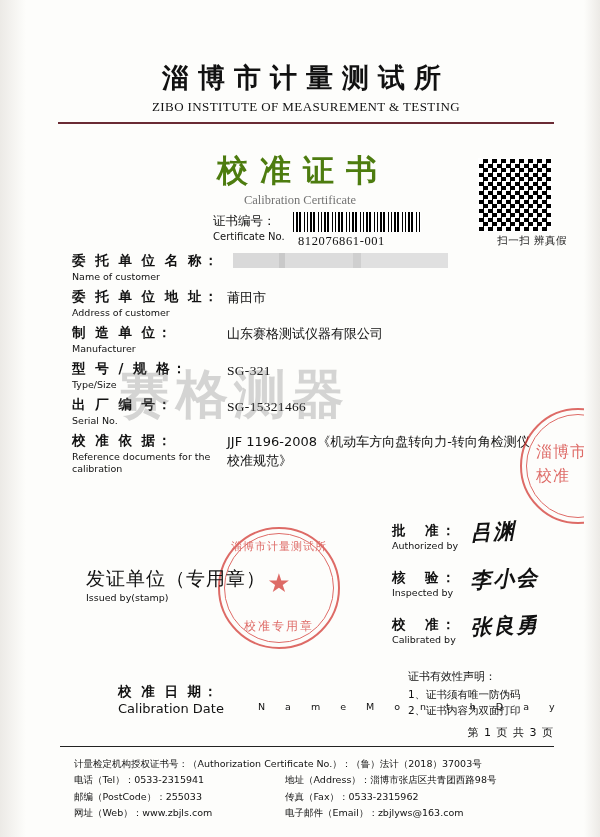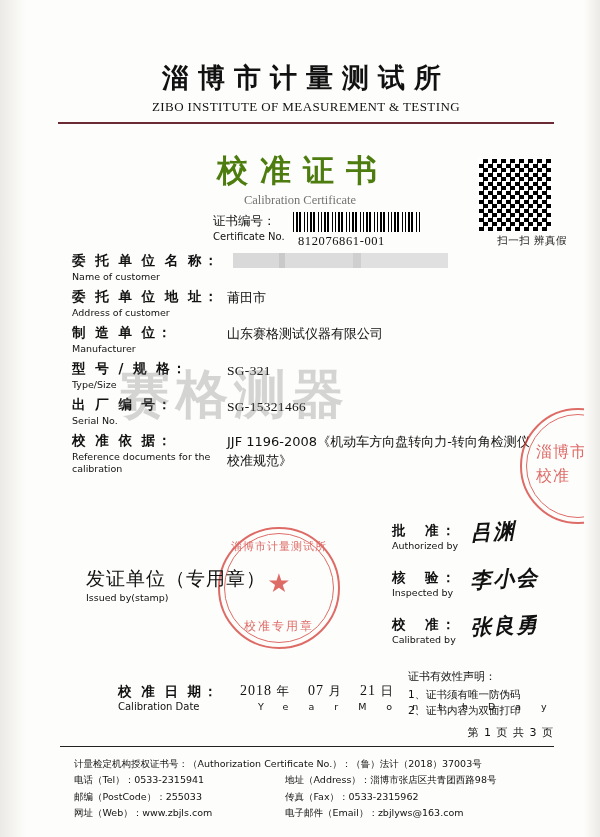--- a/index.html
+++ b/index.html
@@ -346,21 +346,21 @@
     width: 330px;
     margin-left: 46px;
   }
   .dateline .lab-cn {
     font-size: 13.5px;
     font-weight: 700;
     letter-spacing: 2.5px;
     color: #111;
   }
   .dateline .lab-en {
-    font-size: 10px;
+    font-size: 13px;
     color: #111;
   }
   .date-parts {
     position: absolute;
     left: 122px;
     top: 0px;
     font-family: "Liberation Serif", "DejaVu Serif", serif;
     font-size: 14px;
     letter-spacing: 1px;
     color: #111;
@@ -543,32 +543,22 @@
         <div class="cn">校　准：</div>
         <div class="en">Calibrated by</div>
       </div>
       <div class="sig-name">张良勇</div>
     </div>
   </div>
 
   <div class="dateline">
     <div class="lab-cn">校 准 日 期：</div>
     <div class="lab-en">Calibration Date</div>
-    <div class="date-parts">
-      <span>2018</span>
-      <span class="unit">年</span>
-      &nbsp;&nbsp;
-      <span>07</span>
-      <span class="unit">月</span>
-      &nbsp;&nbsp;
-      <span>21</span>
-      <span class="unit">日</span>
-    </div>
     <div class="date-en">
-      <span>Year</span><span>Month</span><span>Day</span>
+      <span>Name</span><span>Month</span><span>Day</span>
     </div>
   </div>
 
   <div class="notes">
     <div class="head">证书有效性声明：</div>
     <div class="note-item">
       <span class="note-num">1、</span>
       <span>证书须有唯一防伪码</span>
     </div>
     <div class="note-item">

